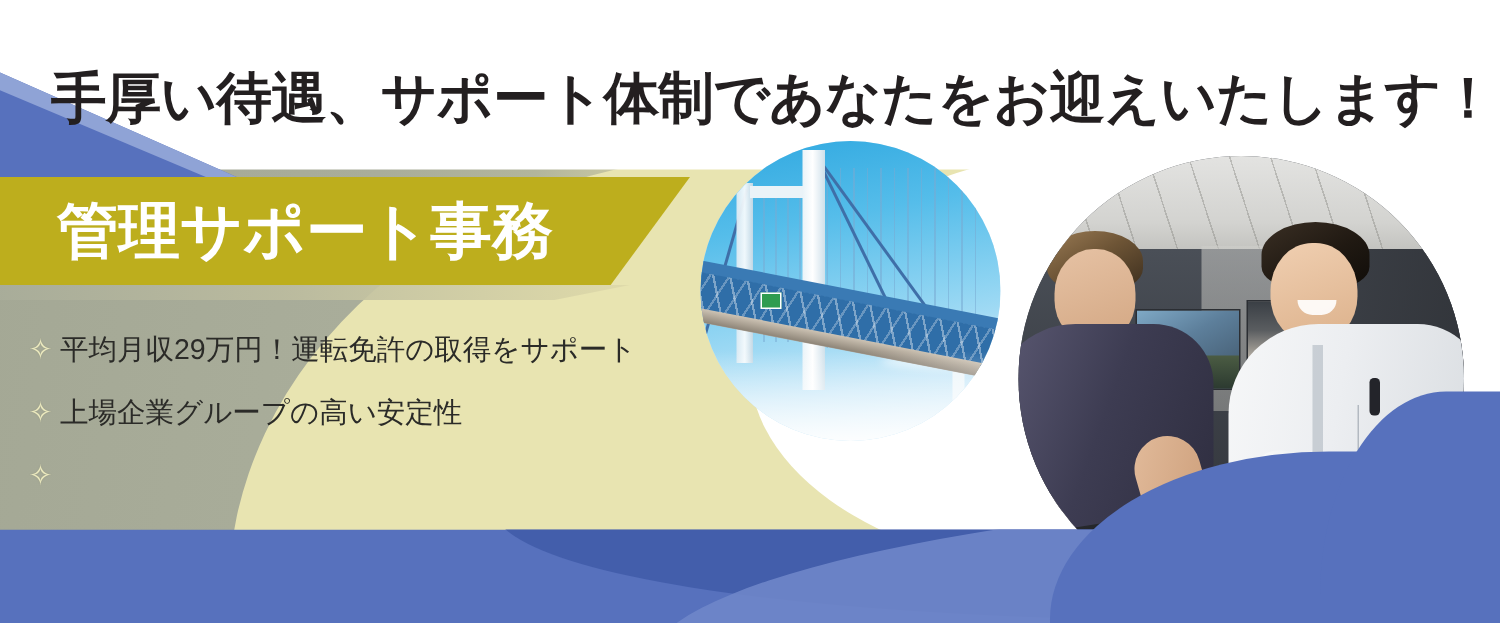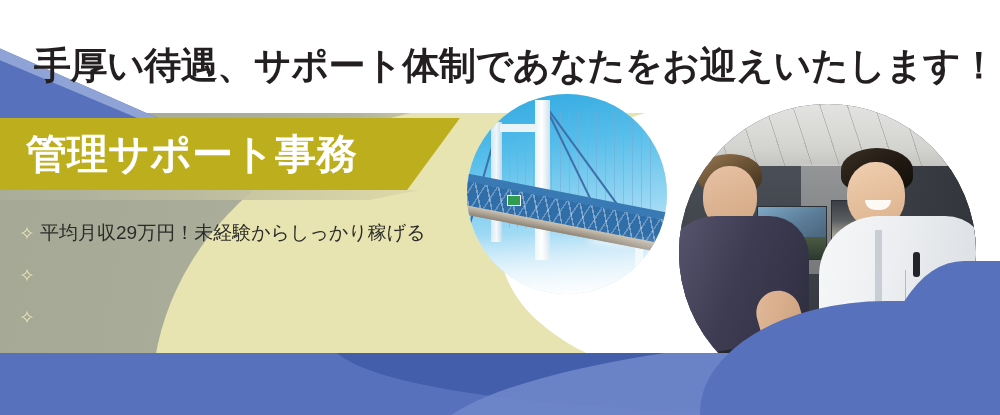--- a/index.html
+++ b/index.html
@@ -116,21 +116,21 @@
     background: #bdae1d;
     clip-path: polygon(0 0, 100% 0, 88.5% 100%, 0 100%);
     display: flex;
     align-items: center;
   }
   .title-banner-text {
     color: #ffffff;
     font-size: 41px;
     font-weight: bold;
     letter-spacing: 0px;
-    padding-left: 26px;
+    padding-left: 38px;
     white-space: nowrap;
     line-height: 1;
   }
   
   .title-shadow {
     position: absolute;
     left: 0;
     top: 174px;
     width: 420px;
     height: 10px;
@@ -540,24 +540,25 @@
   <div class="headline">手厚い待遇、サポート体制であなたをお迎えいたします！</div>
 
   <div class="title-shadow"></div>
   <div class="title-banner">
     <span class="title-banner-text">管理サポート事務</span>
   </div>
 
   <div class="bullets">
     <div class="bullet">
       <span class="bullet-mark">✧</span>
-      <span class="bullet-text">平均月収29万円！未経験からしっかり稼げる</span>
+      <span class="bullet-text">平均月収29万円！運転免許の取得をサポート</span>
     </div>
     <div class="bullet">
       <span class="bullet-mark">✧</span>
+      <span class="bullet-text">上場企業グループの高い安定性</span>
     </div>
     <div class="bullet">
       <span class="bullet-mark">✧</span>
     </div>
   </div>
 
   <div class="photo-bridge">
     <div class="sky"></div>
     <div class="cloud1"></div>
     <div class="cloud2"></div>

